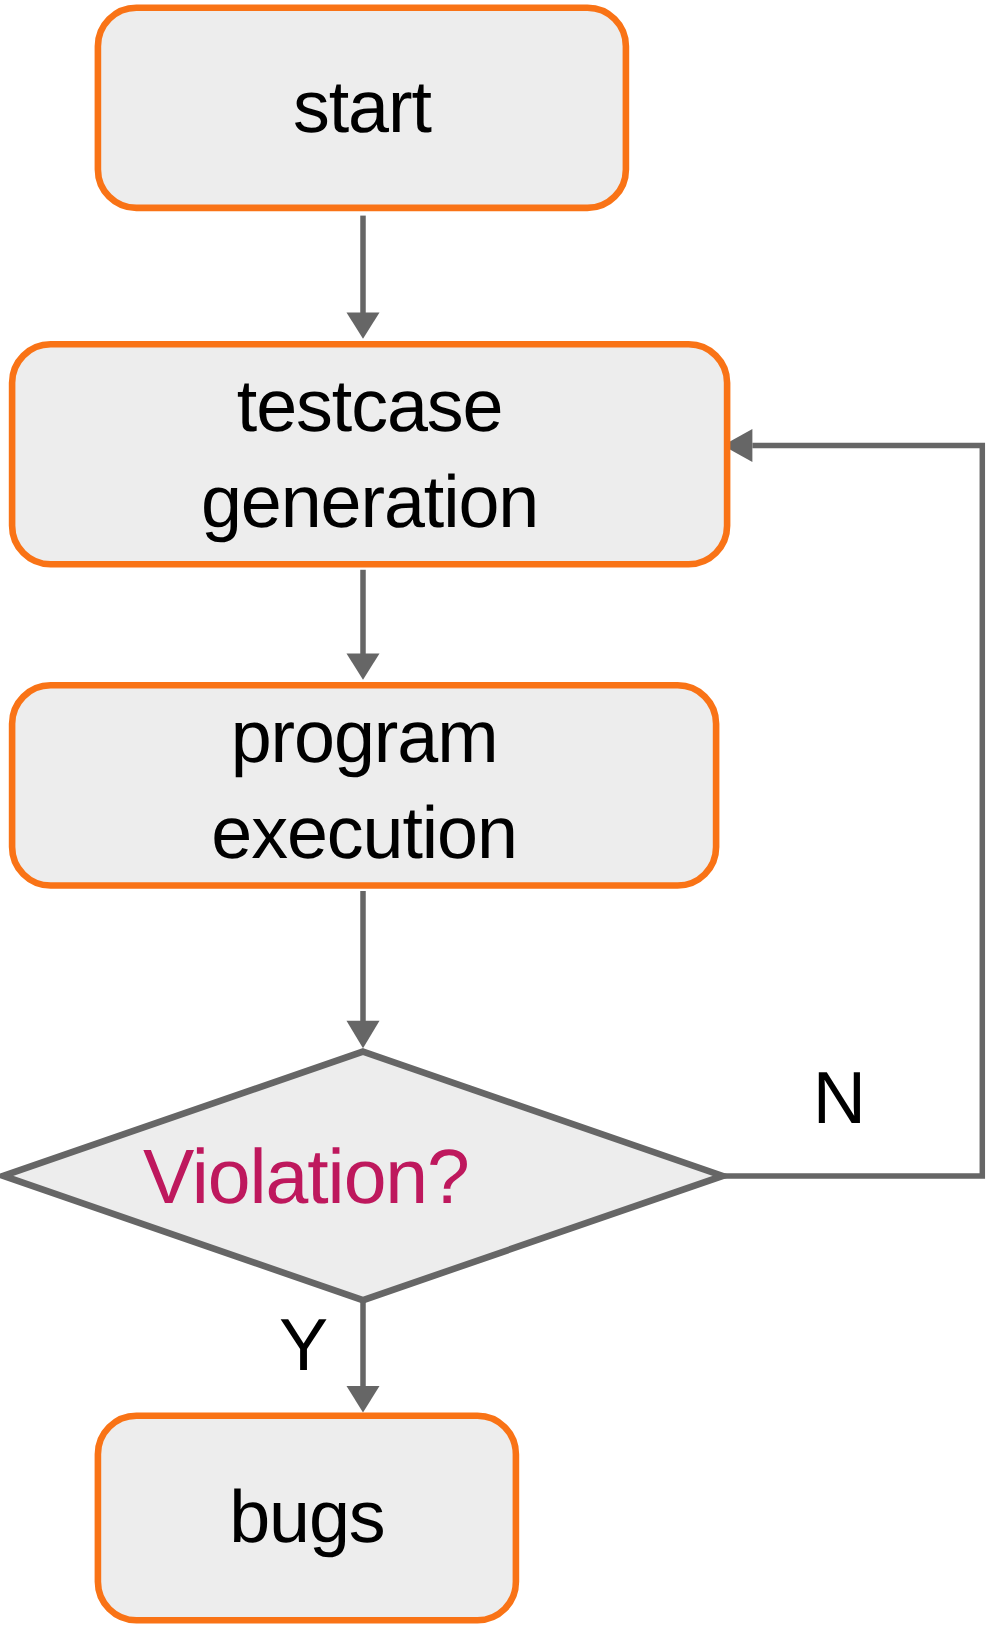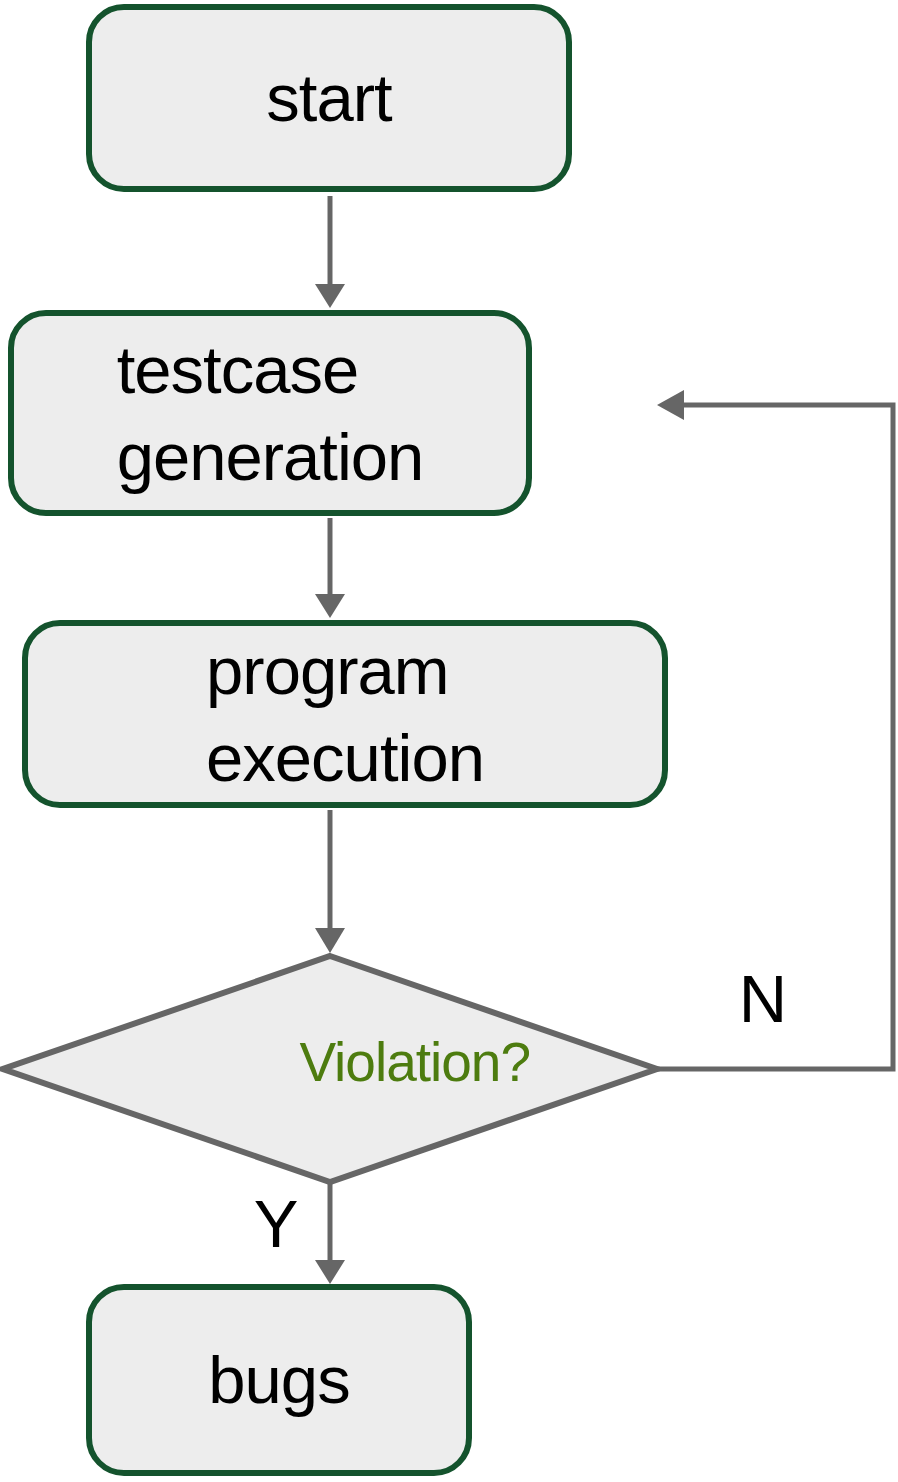--- a/index.html
+++ b/index.html
@@ -19,44 +19,45 @@
     position: absolute;
     left: 0;
     top: 0;
     width: 898px;
     height: 1482px;
   }
   .node {
     position: absolute;
     box-sizing: border-box;
     background: #ededed;
-    border: 6px solid #14532d;
+    border: 6px solid #f97316;
     border-radius: 38px;
     display: flex;
     align-items: center;
     justify-content: center;
+    text-align: center;
     font-size: 67px;
     line-height: 1.3;
     color: #000000;
     letter-spacing: -1px;
     white-space: pre-line;
   }
   .node-start   { left: 86px;  top: 4px;    width: 486px; height: 188px; }
-  .node-testgen { left: 8px;   top: 310px;  width: 524px; height: 206px; }
-  .node-progex  { left: 22px;   top: 620px;  width: 646px; height: 188px; }
+  .node-testgen { left: 8px;   top: 310px;  width: 656px; height: 206px; }
+  .node-progex  { left: 8px;   top: 620px;  width: 646px; height: 188px; }
   .node-bugs    { left: 86px;  top: 1284px; width: 386px; height: 192px; }
   .diamond-label {
     position: absolute;
     left: 130px;
     top: 1034px;
     width: 400px;
-    text-align: right;
-    font-size: 55px;
+    text-align: left;
+    font-size: 70px;
     line-height: 1.05;
-    color: #4d7c0f;
+    color: #be185d;
     letter-spacing: -1px;
   }
   .edge-label {
     position: absolute;
     font-size: 67px;
     color: #000000;
     transform: translate(-50%, -50%);
   }
   .edge-label-n { left: 763px; top: 998px; }
   .edge-label-y { left: 276px; top: 1223px; }

